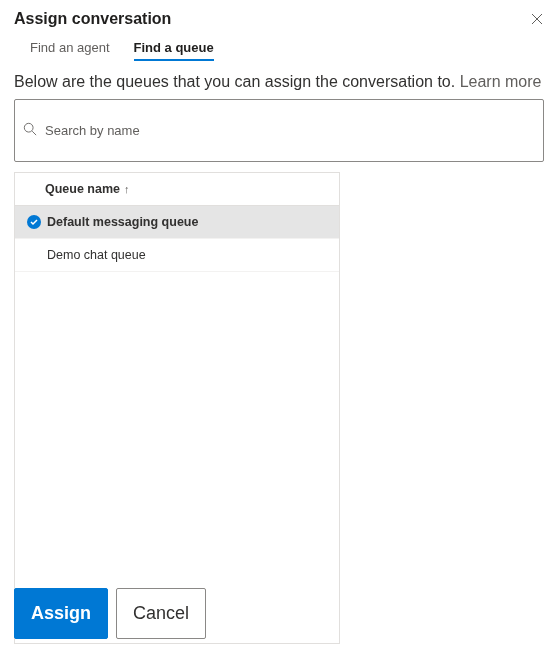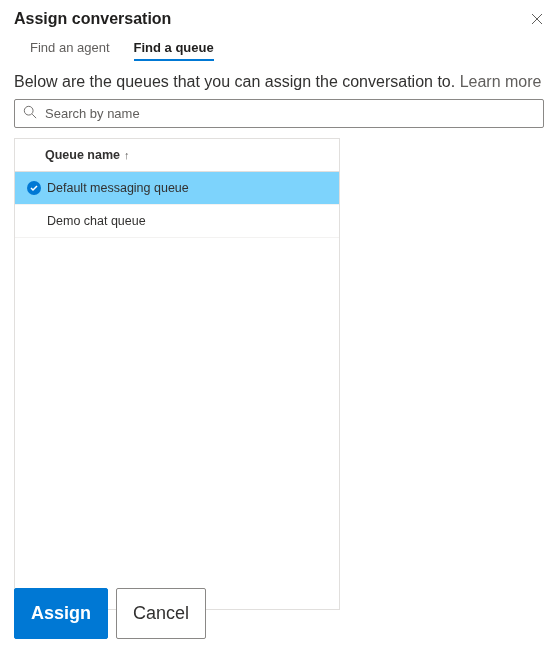--- a/index.html
+++ b/index.html
@@ -57,21 +57,21 @@
       margin-bottom: 8px;
     }
     .learn-more {
       color: #605e5c;
     }
     .search-wrap {
       border: 1px solid #8a8886;
       border-radius: 2px;
       display: flex;
       align-items: center;
-      padding: 5px 8px;
+      padding: 22px 8px;
       gap: 8px;
       margin-bottom: 10px;
     }
     .search-wrap svg { color: #605e5c; flex-shrink: 0; }
     .search-input {
       border: none;
       outline: none;
       flex: 1;
       font-size: 13px;
       color: #323130;
@@ -96,21 +96,21 @@
     .sort-arrow { color: #605e5c; font-size: 11px; }
     .row {
       display: flex;
       align-items: center;
       padding: 9px 8px 9px 12px;
       font-size: 12.5px;
       gap: 6px;
       border-bottom: 1px solid #f3f2f1;
       cursor: pointer;
     }
-    .row.selected { background: #7dd3fc; }
+    .row.selected { background: #e5e5e5; font-weight: bold; }
     .check-circle {
       width: 14px;
       height: 14px;
       flex-shrink: 0;
       display: flex;
       align-items: center;
       justify-content: center;
     }
     .row .spacer { width: 14px; flex-shrink: 0; }
     .footer {

